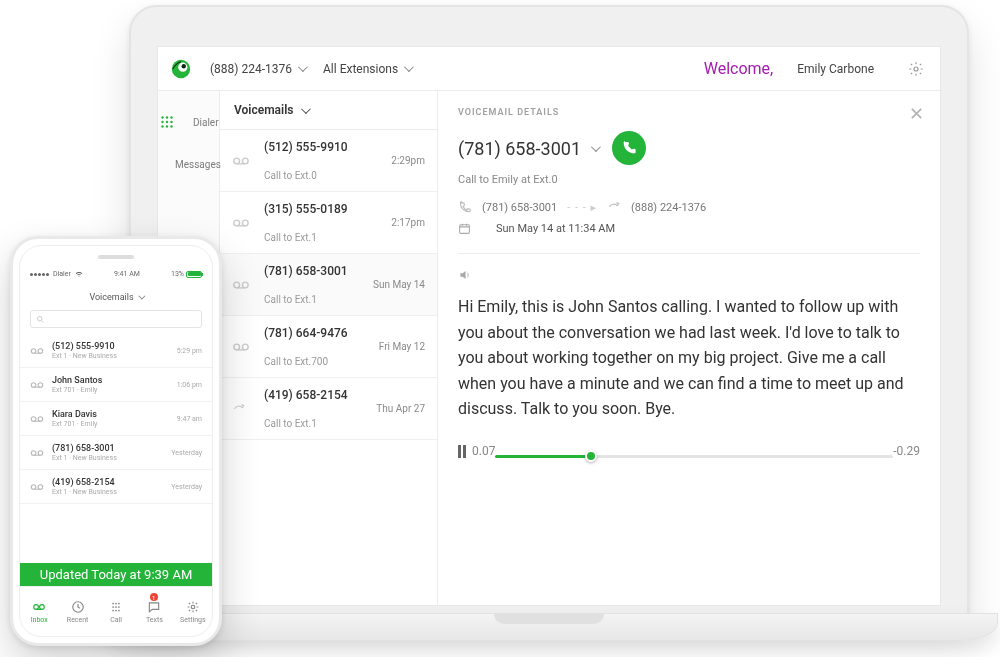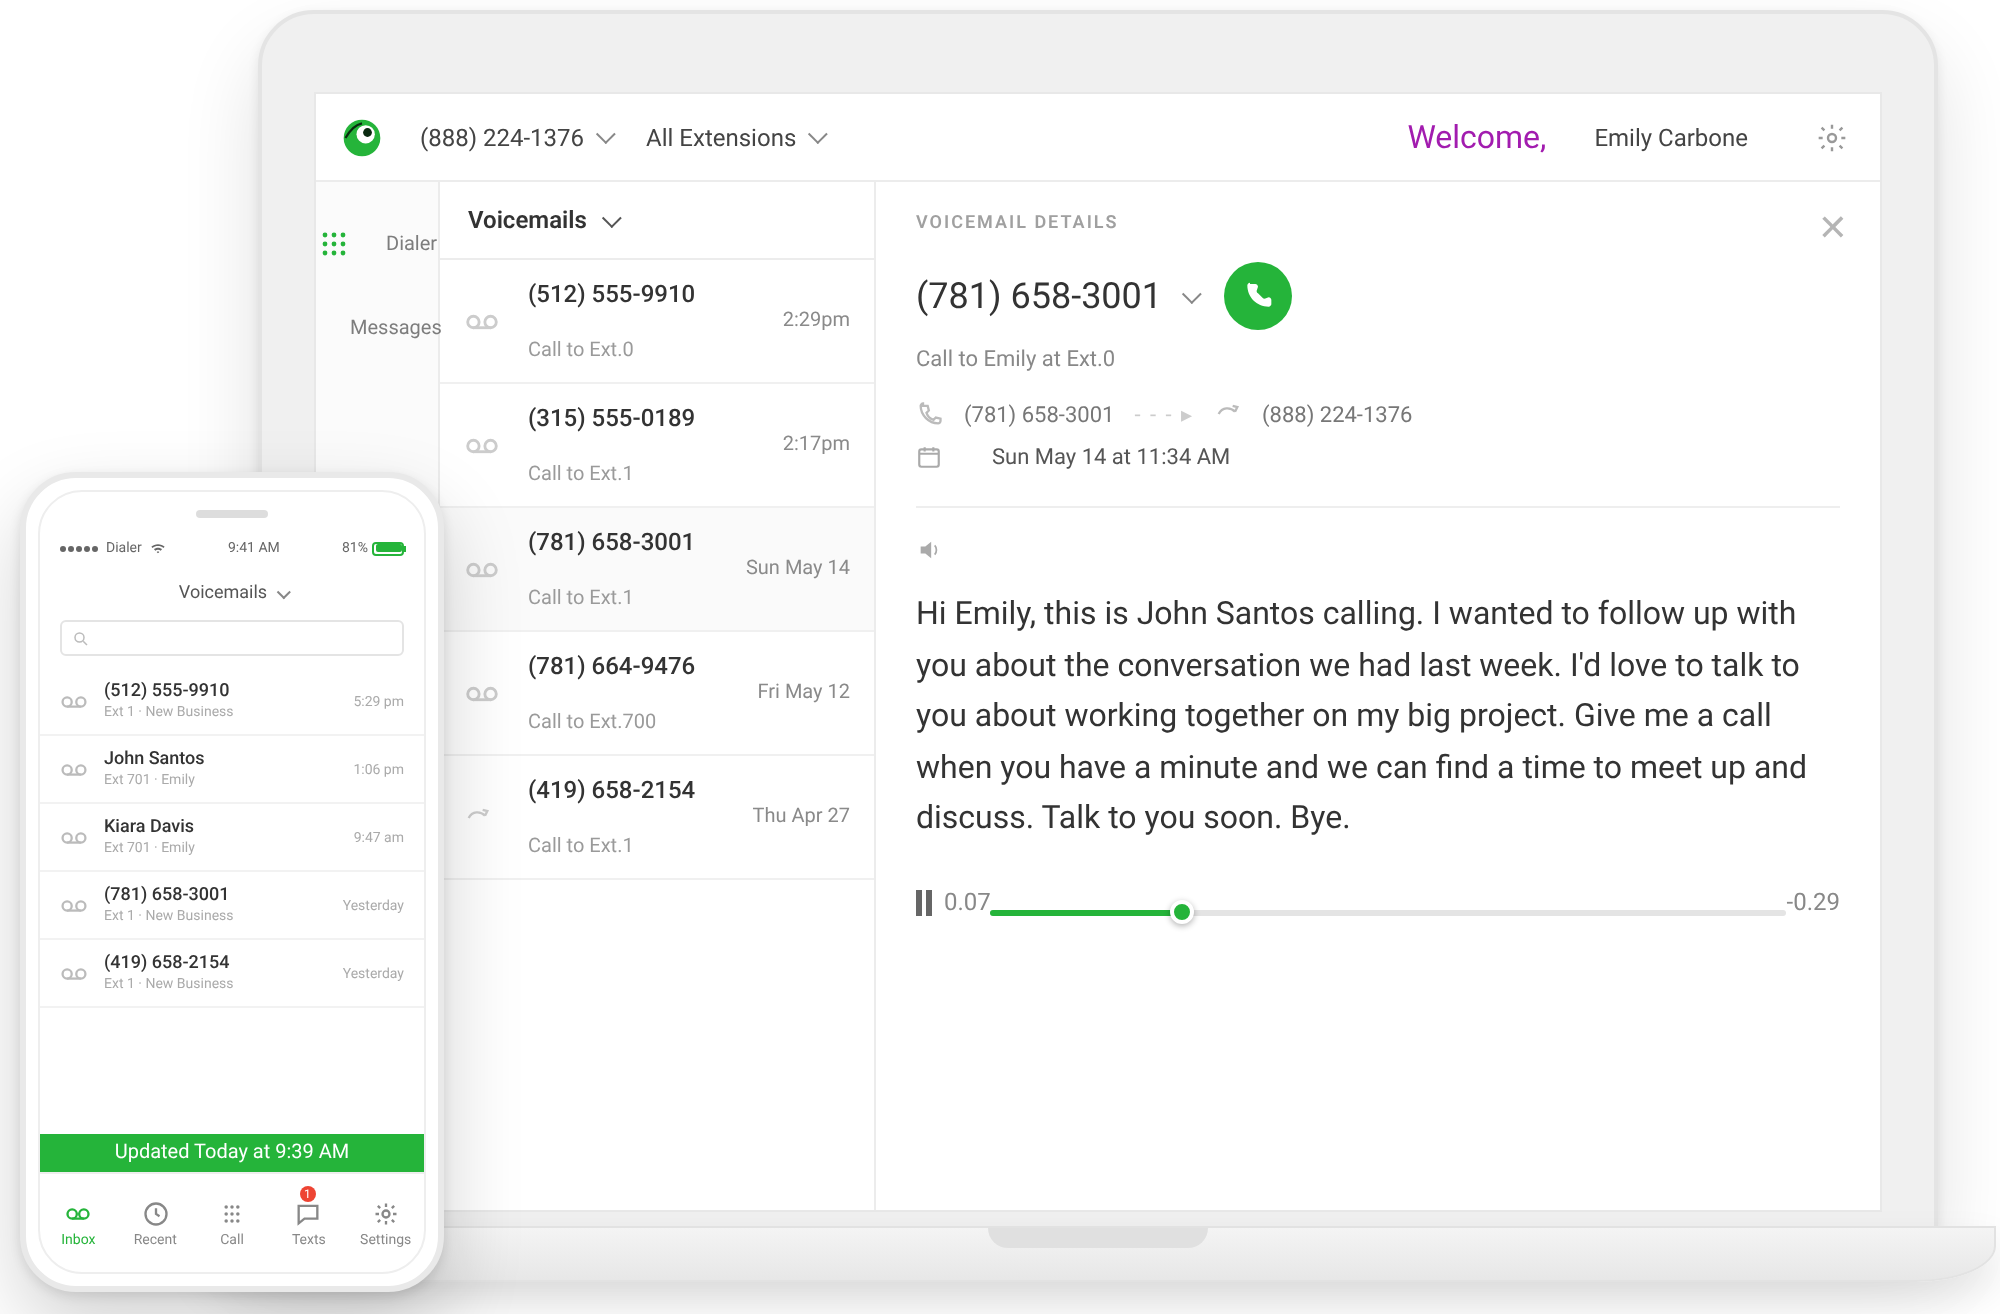--- a/index.html
+++ b/index.html
@@ -109,21 +109,21 @@
   .pheader { padding:4px 10px 6px; text-align:center; font-size:9px; color:#555; display:flex; justify-content:center; align-items:center; gap:4px; }
   .psearch { margin:2px 10px 6px; height:18px; border:1px solid #e4e4e4; border-radius:3px; display:flex; align-items:center; padding:0 5px; color:#bbb; font-size:8px; }
   .psearch svg { width:9px; height:9px; }
 
   .plist { flex:1; overflow:hidden; }
   .pitem { display:flex; align-items:center; padding:7px 10px; border-bottom:1px solid #f2f2f2; gap:8px; }
   .pico { font-size:9px; color:#bbb; width:14px; letter-spacing:-1px; }
   .ptitle { font-size:9px; color:#333; font-weight:500; }
   .psub { font-size:7px; color:#aaa; margin-top:1px; }
   .ptime { font-size:7px; color:#aaa; }
-  .pupdate { background:#25b43a; color:#fff; text-align:center; font-size:10px; padding:4px; }
+  .pupdate { background:#25b43a; color:#fff; text-align:center; font-size:13px; padding:4px; }
 
   .ptab { display:flex; border-top:1px solid #eee; height:50px; }
   .ptab .t { flex:1; display:flex; flex-direction:column; align-items:center; justify-content:center; gap:2px; font-size:7px; color:#888; position:relative; }
   .ptab .t.active { color:#25b43a; }
   .ptab .t .ic { width:14px; height:14px; }
   .badge { position:absolute; top:6px; right:16px; background:#e43; color:#fff; font-size:6px; min-width:8px; height:8px; border-radius:5px; display:flex;align-items:center;justify-content:center;padding:0 2px; }
 
   svg { display:block; }
 </style>
 </head>
@@ -331,21 +331,21 @@
             <i></i>
             <i></i>
           </span>
         <span>Dialer</span>
         <svg width="8" height="8" viewBox="0 0 24 24" fill="#666">
             <path d="M12 20l-2-2c1-1 3-1 4 0l-2 2zM6 14c3-3 9-3 12 0l-2 2c-2-2-6-2-8 0l-2-2zM2 10c5-5 15-5 20 0l-2 2c-4-4-12-4-16 0l-2-2z"></path>
           </svg>
       </div>
       <span>9:41 AM</span>
       <div class="batt">
-        <span>81%</span>
+        <span>13%</span>
         <span class="battbar">
             <span class="battfill"></span>
           </span>
       </div>
     </div>
     <div class="pheader">
       <span>Voicemails</span>
       <span class="chev" style="width:5px;height:5px;border-width:1px"></span>
     </div>
     <div class="psearch">

